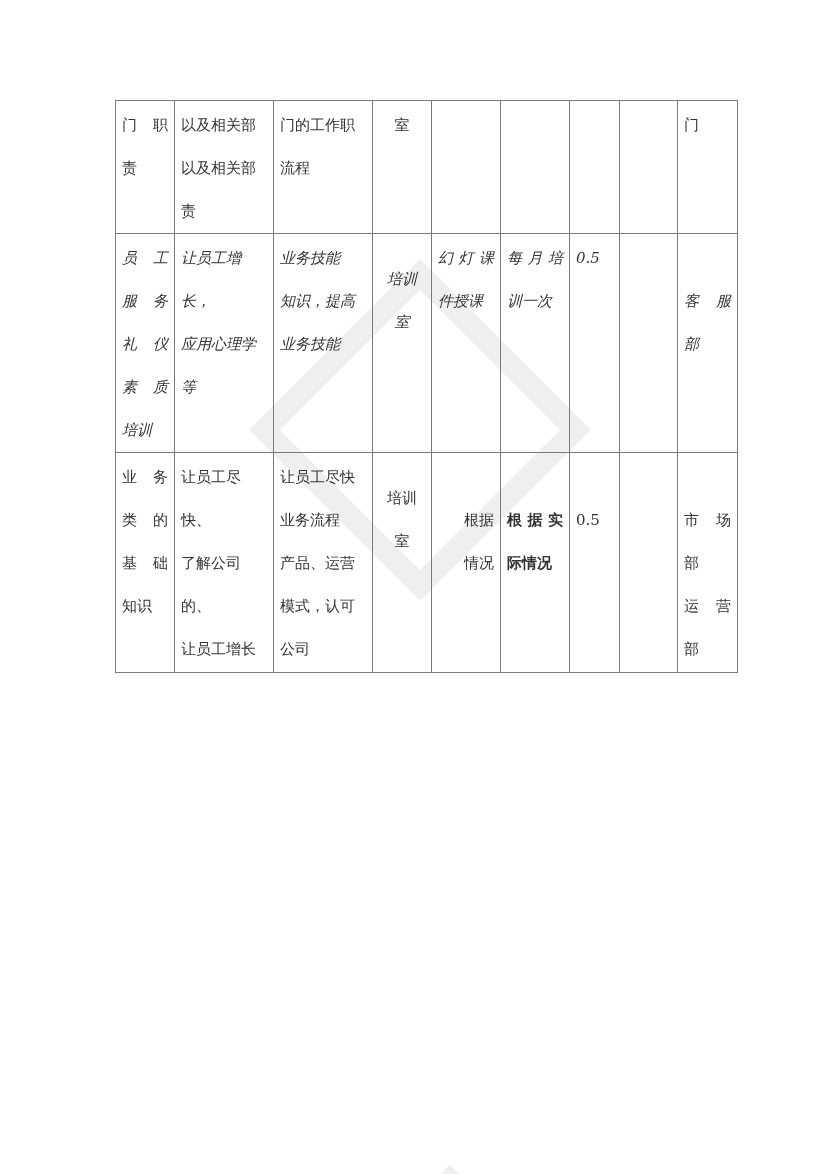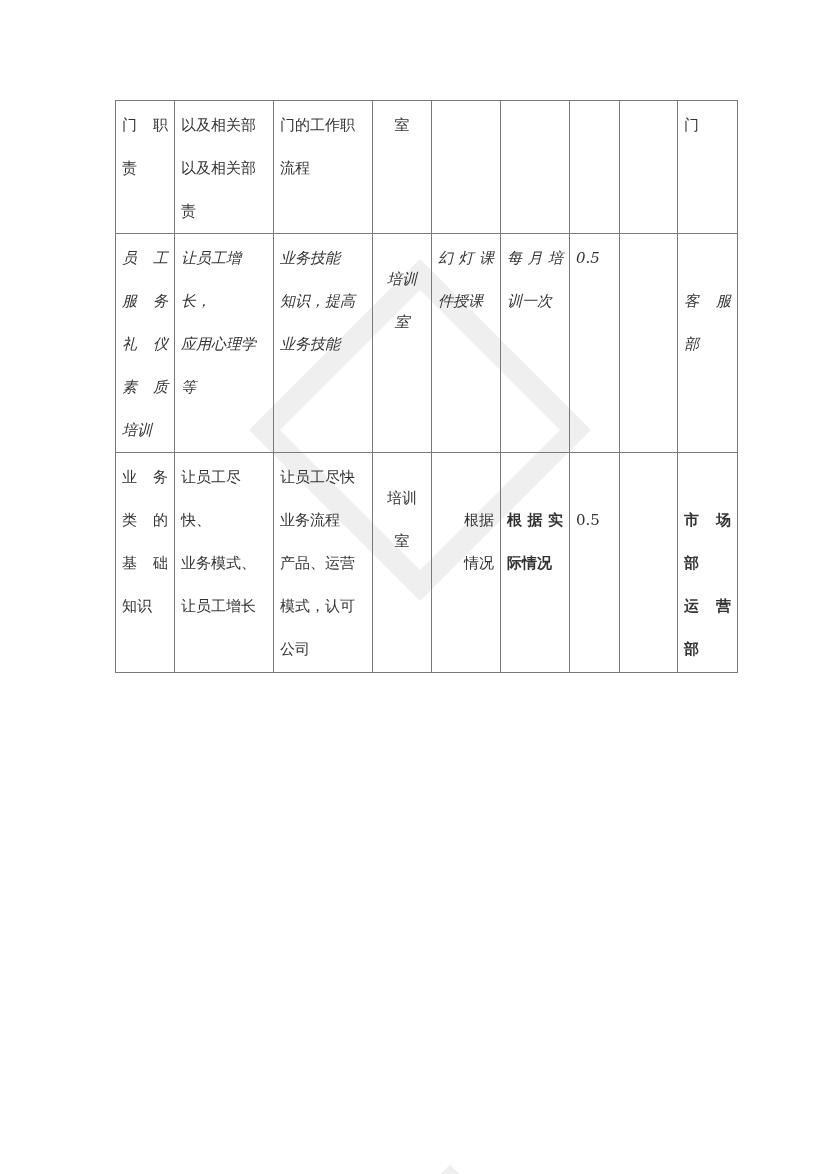--- a/index.html
+++ b/index.html
@@ -145,21 +145,21 @@
           <div class="lines">
             <div class="spread">业 务</div>
             <div class="spread">类 的</div>
             <div class="spread">基 础</div>
             <div>知识</div>
           </div>
         </td>
         <td>
           <div class="lines">
             <div>让员工尽快、</div>
-            <div>业务模式、</div>
+            <div>了解公司的、</div>
             <div>让员工增长</div>
           </div>
         </td>
         <td>
           <div class="lines">
             <div>让员工尽快</div>
             <div>业务流程</div>
             <div>产品、运营</div>
             <div>模式，认可</div>
             <div>公司</div>
@@ -185,21 +185,21 @@
         </td>
         <td>
           <div class="lines" style="padding-top: 46px;">
             <div>0.5</div>
           </div>
         </td>
         <td>
           <div class="lines"></div>
         </td>
         <td>
-          <div class="lines" style="padding-top: 46px; font-weight: bold;">
+          <div class="lines" style="padding-top: 46px;">
             <div class="spread">市 场</div>
             <div>部</div>
             <div class="spread">运 营</div>
             <div>部</div>
           </div>
         </td>
       </tr>
     </tbody>
 </table>
 

